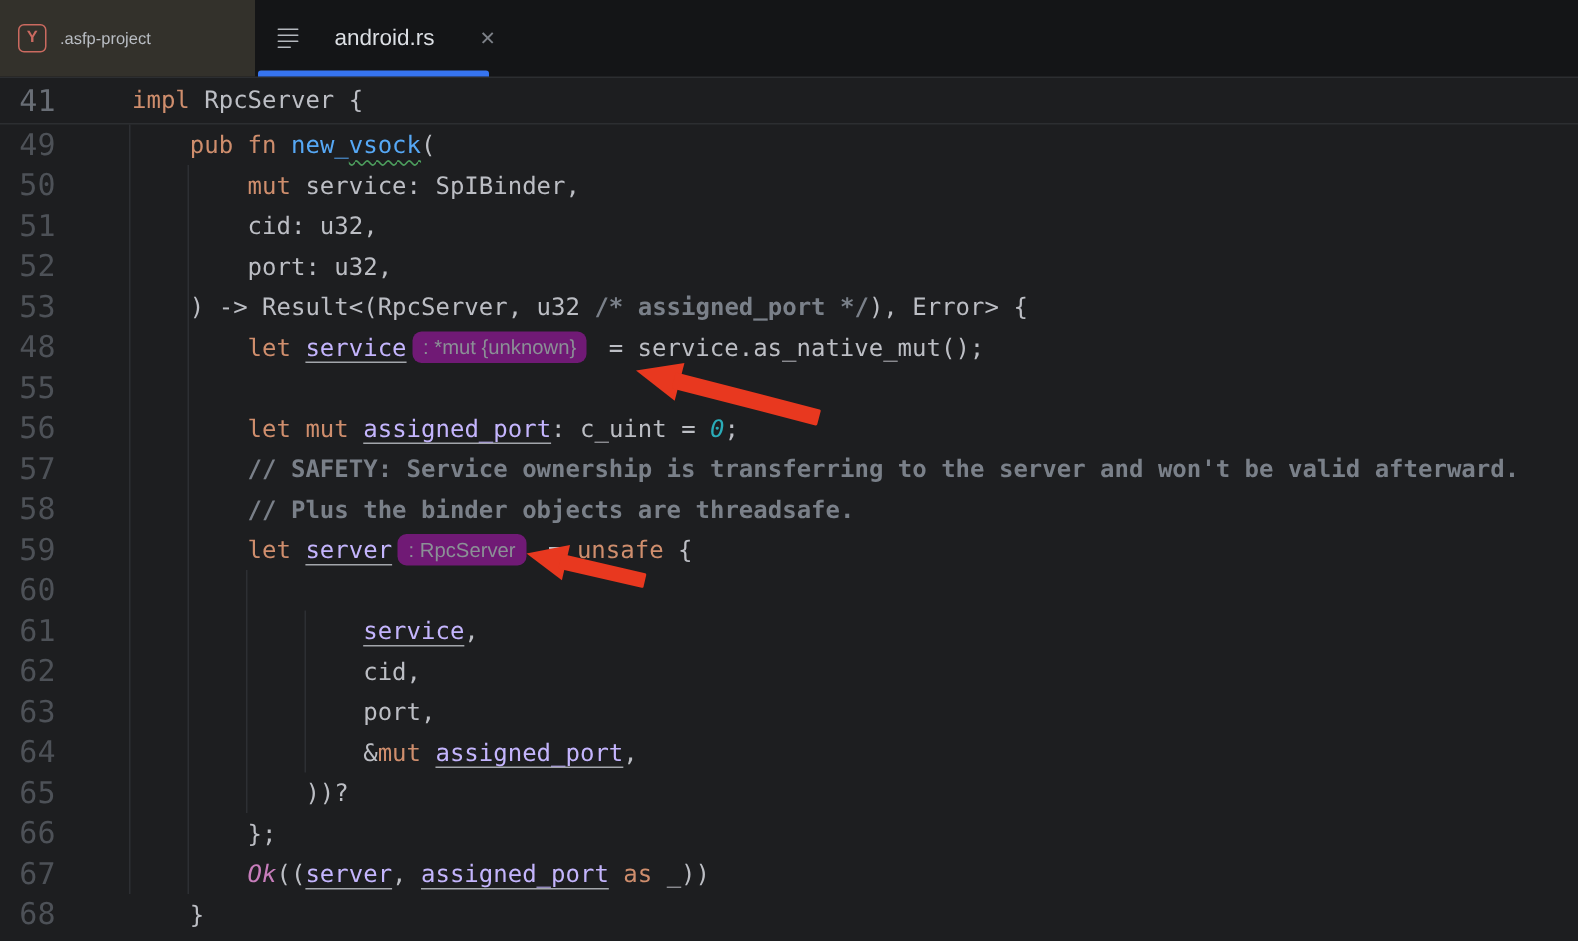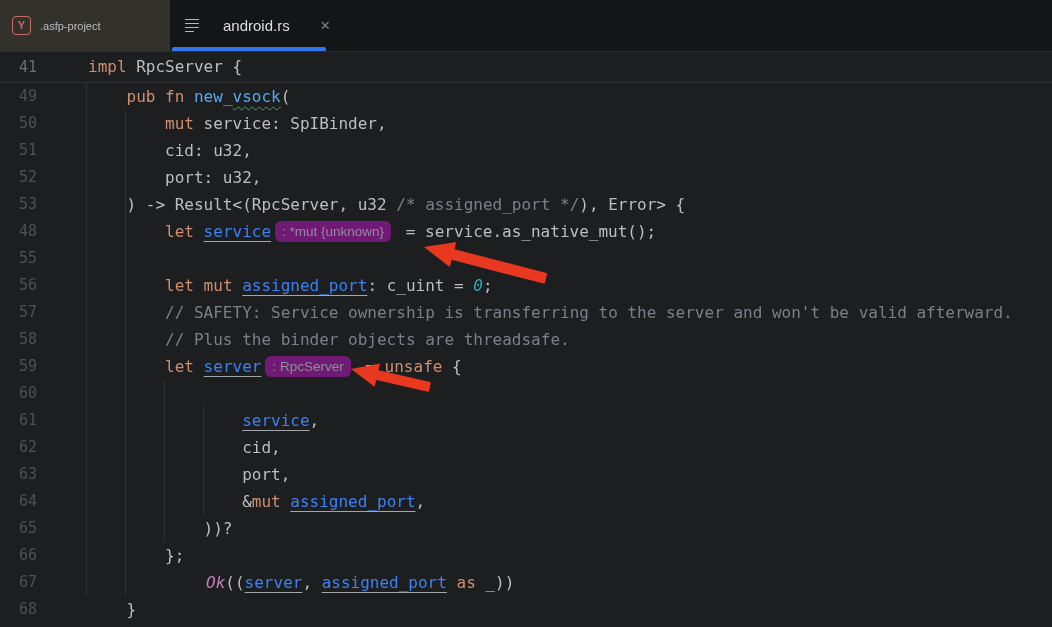--- a/index.html
+++ b/index.html
@@ -28,31 +28,31 @@
   .fileicon i:nth-child(4){width:9px;}
   .tlabel{color:#dcdfe4;font-size:15px;}
   .tclose{color:#7d8188;font-size:13px;margin-left:6px;cursor:pointer;}
   
   .sticky{position:absolute;top:52px;left:0;right:0;height:30px;background:#1d1e20;
           border-bottom:1px solid #2c2e31;display:flex;line-height:30px;}
   
   .editor{position:absolute;top:83px;left:0;right:0;}
   .row{display:flex;height:27px;line-height:27px;}
   .gut{width:88px;flex:none;text-align:right;padding-right:51px;box-sizing:border-box;
-       color:#4d5157;font-family:"DejaVu Sans Mono",monospace;font-size:15px;}
+       color:#4d5157;font-family:"DejaVu Sans Mono",monospace;font-size:20px;}
   .sticky .gut{color:#696e76;}
   .code{white-space:pre;flex:none;font-family:"DejaVu Sans Mono",monospace;font-size:16px;}
   
   .t-txt{color:#bcbec4;}
   .t-kw{color:#cf8e6d;}
   .t-fn{color:#56a8f5;}
-  .t-cmt{color:#7a8089;}
+  .t-cmt{color:#7a8089;font-weight:bold;}
   .t-num{color:#2aacb8;font-style:italic;}
-  .t-enum{color:#c77dbb;font-style:italic;margin-left:41px;}
-  .t-var{color:#3b82f6;text-decoration:underline;text-decoration-thickness:1px;
+  .t-enum{color:#c77dbb;font-style:italic;}
+  .t-var{color:#c4b5fd;text-decoration:underline;text-decoration-thickness:1px;
          text-underline-offset:4px;text-decoration-color:#a3a6ab;}
   .t-wavy{text-decoration:underline;text-decoration-style:wavy;text-decoration-color:#4c9e5d;
           text-decoration-thickness:1px;text-underline-offset:4px;}
   .t-chip{display:inline-block;background:#701a75;color:#8b9096;
           font-family:"Liberation Sans",sans-serif;font-size:13.5px;line-height:19px;
           border-radius:6px;padding:1px 7px;margin:0 5px 0 4px;vertical-align:1px;}
   
   .guide{position:absolute;width:1px;background:#2d2f33;}
   
   .overlay{position:absolute;inset:0;pointer-events:none;z-index:5;}

